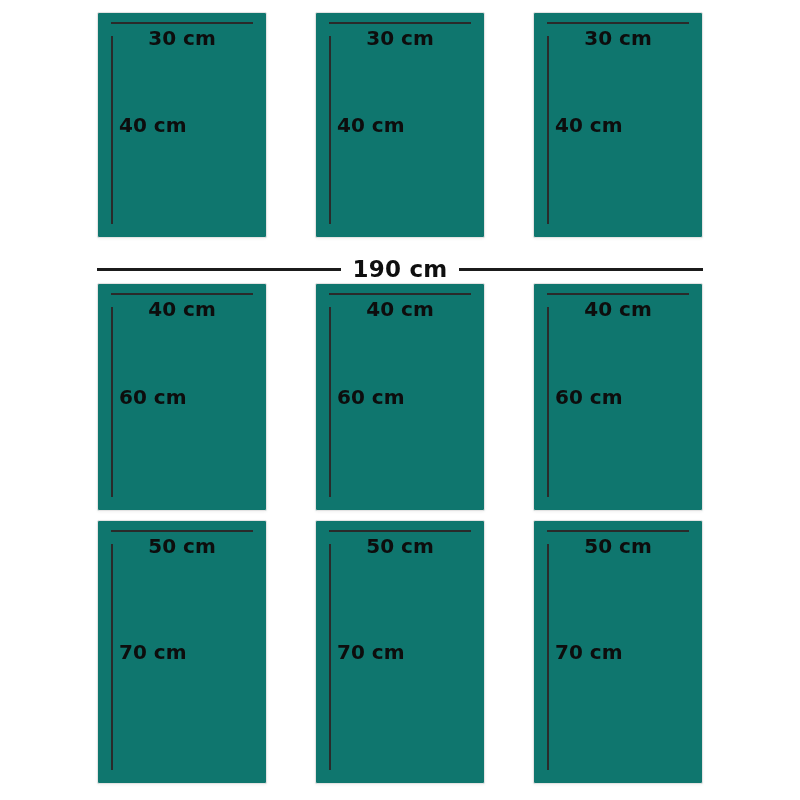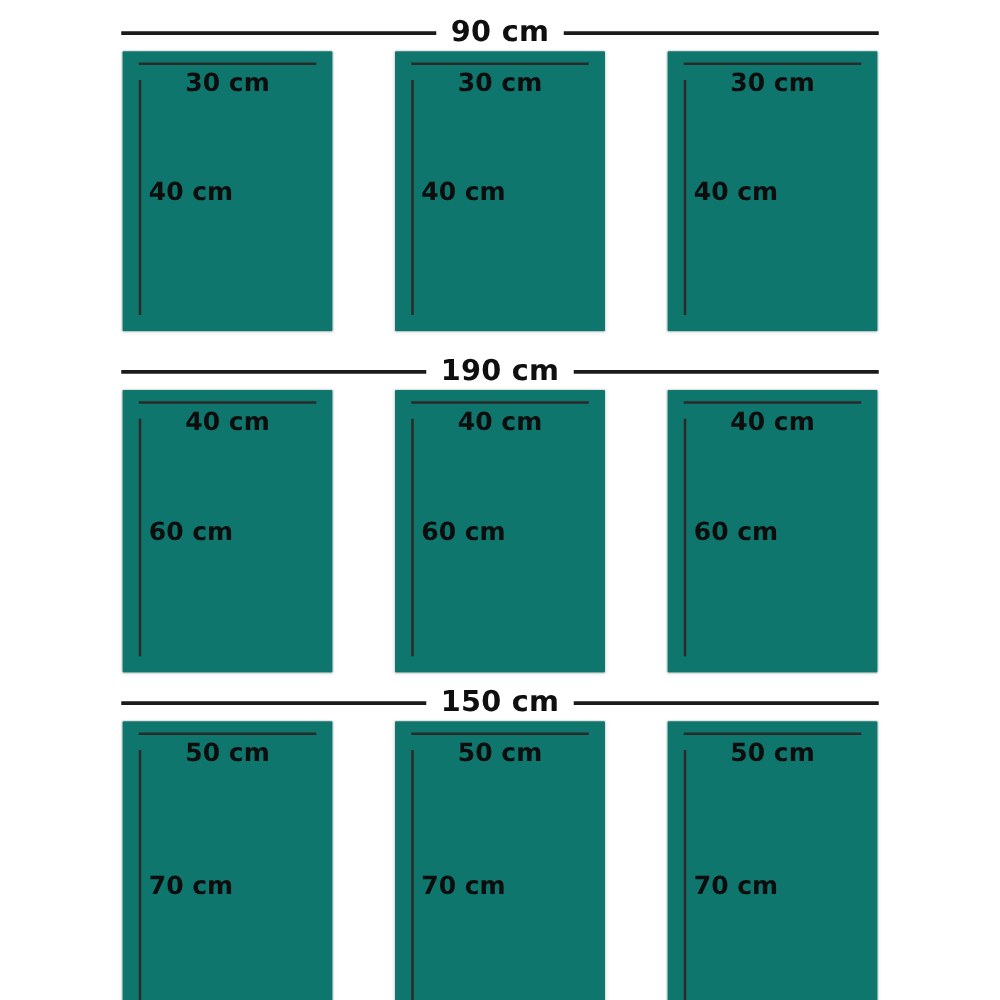--- a/index.html
+++ b/index.html
@@ -93,25 +93,20 @@
     white-space: nowrap;
   }
 </style>
 </head>
 <body>
 
 <div class="canvas">
   <div class="container">
 
     <section class="size-group g1">
-      <div class="group-header">
-        <span class="hline"></span>
-        <span class="group-label">90 cm</span>
-        <span class="hline"></span>
-      </div>
       <div class="frames-row">
         <div class="frame-card">
           <div class="w-line"></div>
           <div class="w-label">30 cm</div>
           <div class="h-line"></div>
           <div class="h-label">40 cm</div>
         </div>
         <div class="frame-card">
           <div class="w-line"></div>
           <div class="w-label">30 cm</div>
@@ -149,25 +144,20 @@
         <div class="frame-card">
           <div class="w-line"></div>
           <div class="w-label">40 cm</div>
           <div class="h-line"></div>
           <div class="h-label">60 cm</div>
         </div>
       </div>
     </section>
 
     <section class="size-group g3">
-      <div class="group-header">
-        <span class="hline"></span>
-        <span class="group-label">150 cm</span>
-        <span class="hline"></span>
-      </div>
       <div class="frames-row">
         <div class="frame-card">
           <div class="w-line"></div>
           <div class="w-label">50 cm</div>
           <div class="h-line"></div>
           <div class="h-label">70 cm</div>
         </div>
         <div class="frame-card">
           <div class="w-line"></div>
           <div class="w-label">50 cm</div>

